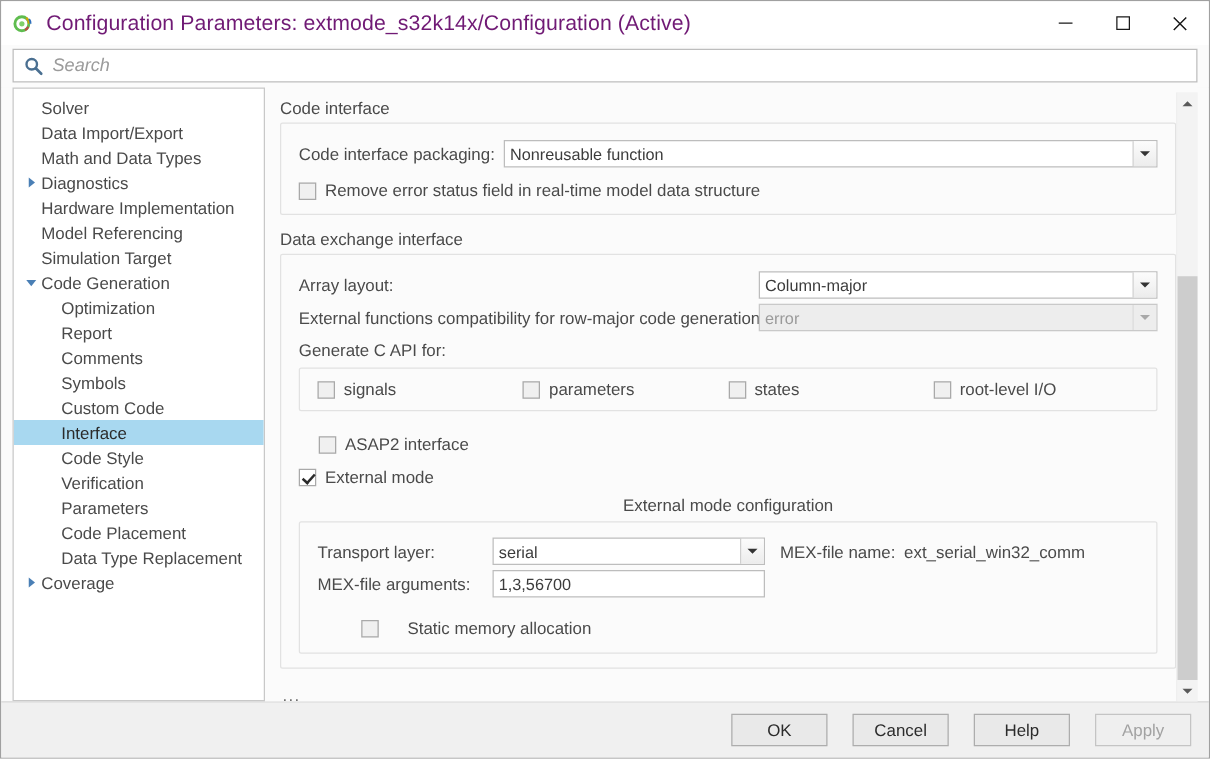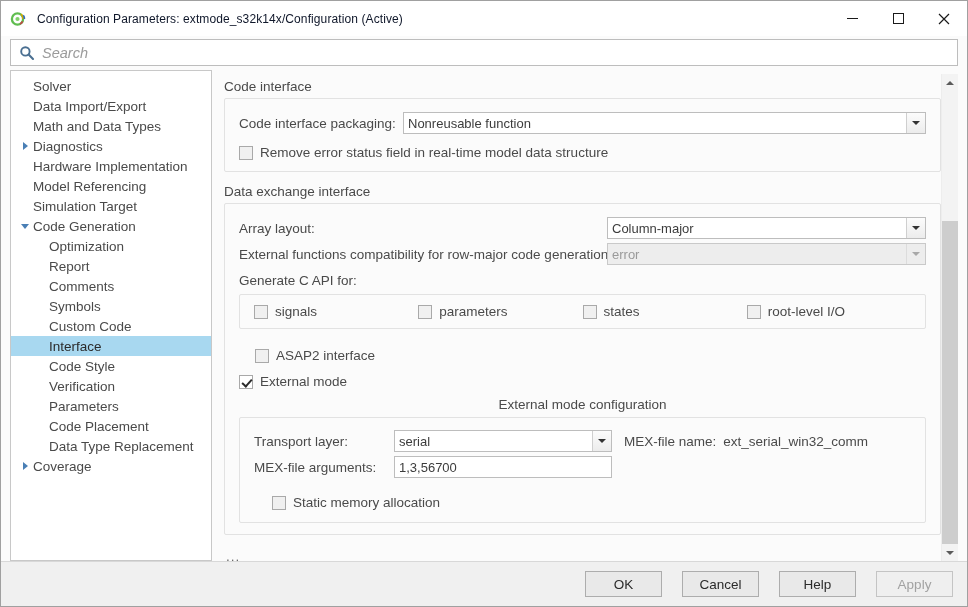--- a/index.html
+++ b/index.html
@@ -31,22 +31,22 @@
     flex: none;
     position: relative;
   }
   #app-icon {
     width: 18px; height: 18px;
     margin-left: 9px; margin-right: 9px;
     position: relative;
     flex: none;
   }
   #title-text {
-    font-size: 12px;
-    color: #0f172a;
+    font-size: 17px;
+    color: #701a75;
     white-space: nowrap;
     letter-spacing: 0.1px;
   }
   #win-controls {
     position: absolute;
     right: 0; top: 0;
     height: 35px;
     display: flex;
   }
   .win-btn {
@@ -527,21 +527,21 @@
                     <i></i>
                   </div>
               </div>
               <div class="lbl" style="margin-left:12px;">MEX-file name:</div>
               <div class="lbl" style="margin-left:7px;">ext_serial_win32_comm</div>
             </div>
             <div class="row">
               <div class="lbl" style="width:140px;">MEX-file arguments:</div>
               <div class="textbox" style="width:218px;">1,3,56700</div>
             </div>
-            <div class="cb-row" style="height:26px;margin-top:4px;margin-left:18px;">
+            <div class="cb-row" style="height:26px;margin-top:4px;margin-left:35px;gap:16px;">
               <span class="cbox"></span>
               <span class="cb-label">Static memory allocation</span>
             </div>
           </div>
         </div>
 
         <div class="ellipsis">...</div>
       </div>
 
       <div id="vscroll">

